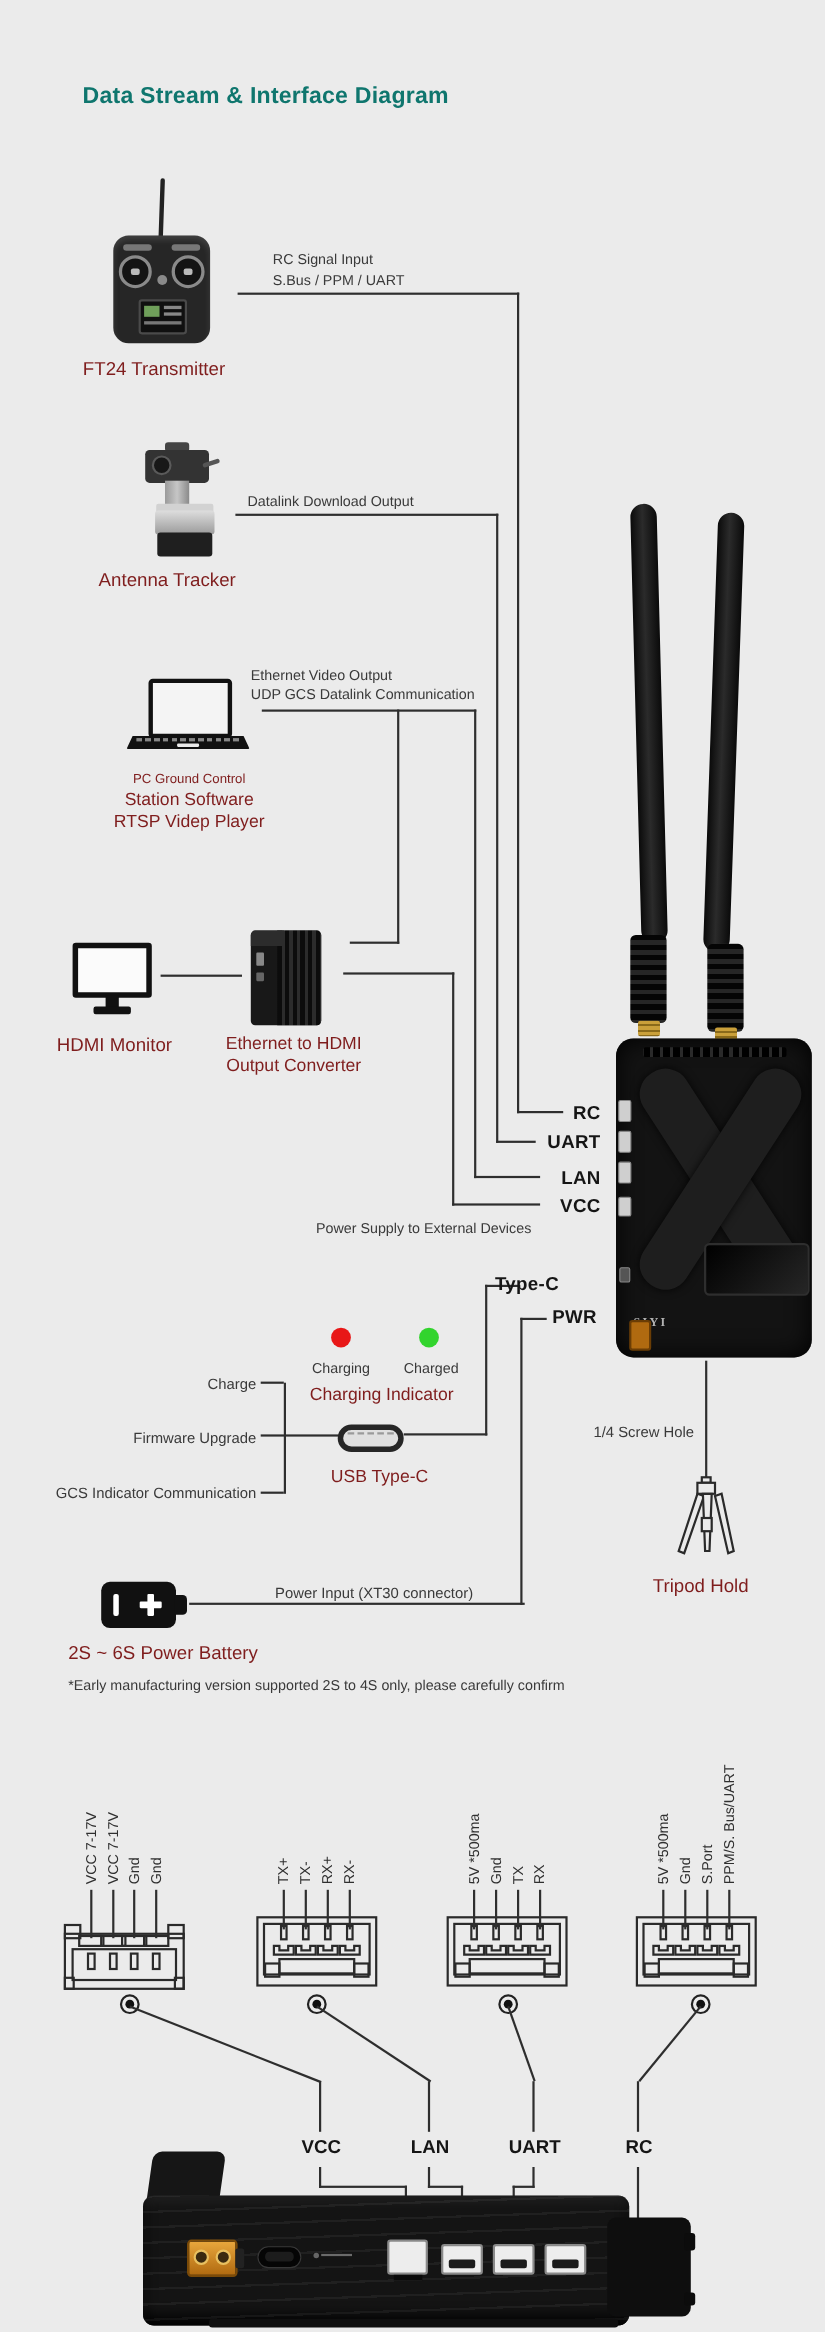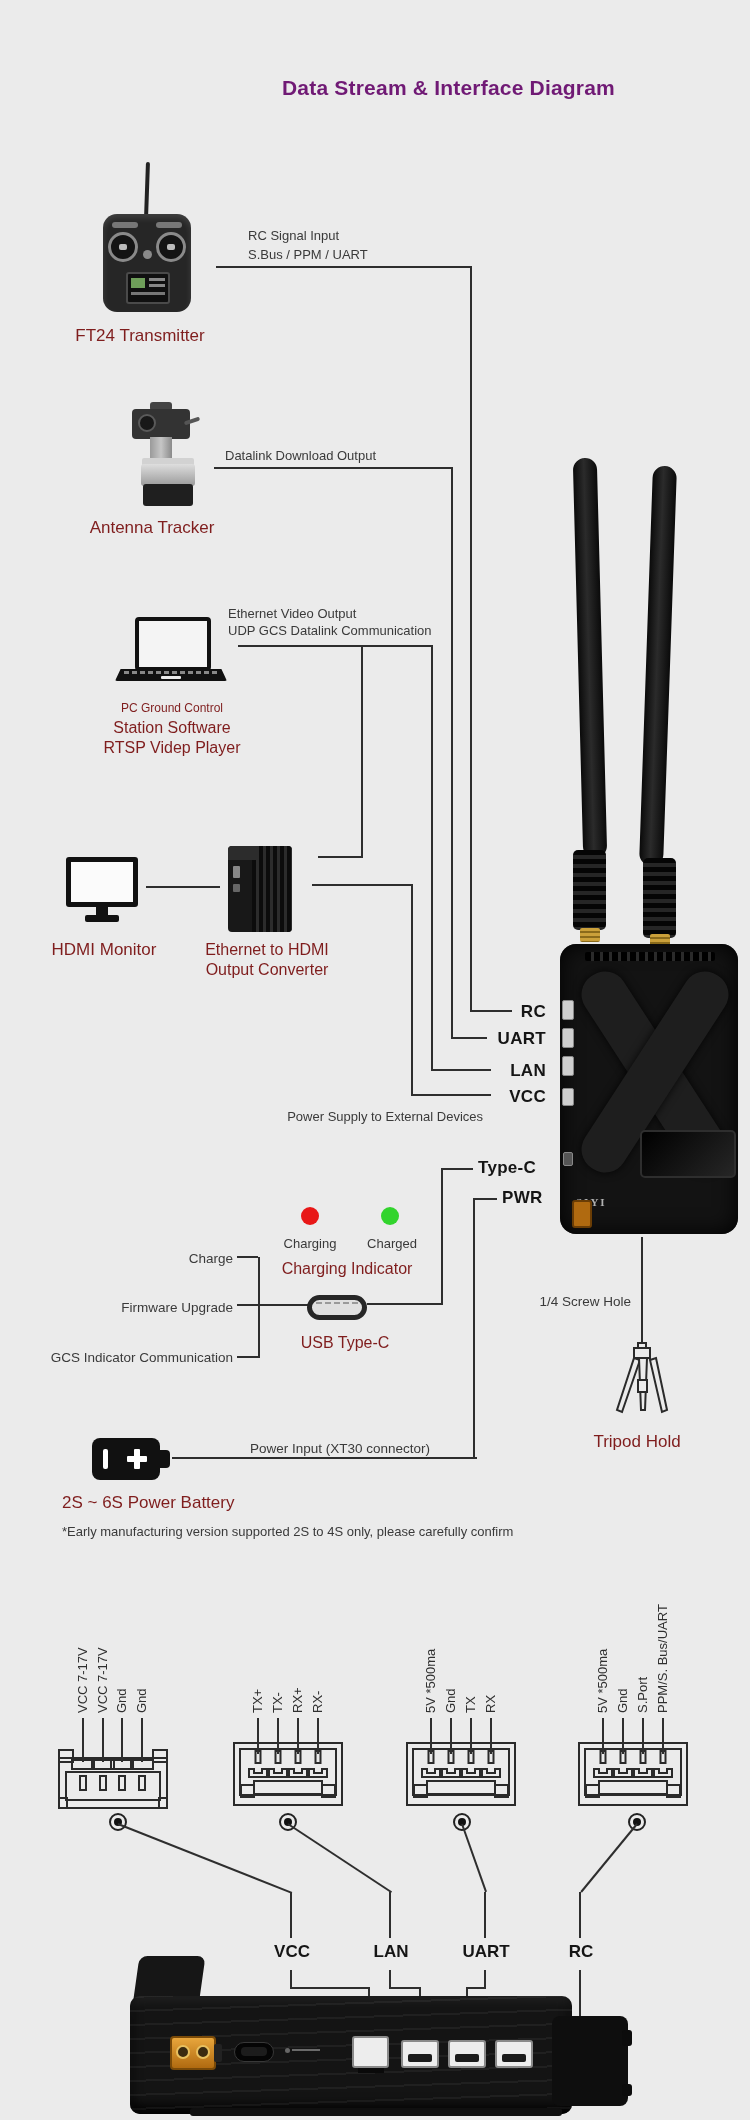--- a/index.html
+++ b/index.html
@@ -8,22 +8,22 @@
   .abs{position:absolute;}
   .wire{position:absolute;background:#2e2e2e;}
   .wire.h{height:2px;}
   .wire.v{width:2px;}
   .diag{position:absolute;height:2px;background:#2e2e2e;transform-origin:0 50%;}
   .lbl{position:absolute;font-size:13px;line-height:19px;color:#3a3a3a;}
   .cap{position:absolute;font-size:17px;line-height:20px;color:#7f1d1d;}
   .portlbl{position:absolute;font-size:17px;font-weight:700;color:#151515;letter-spacing:.3px;}
   .right{text-align:right;}
   .center{text-align:center;}
-  .title{position:absolute;left:75px;top:76px;width:540px;text-align:right;
-         font-size:21px;font-weight:700;color:#701a75;letter-spacing:.2px;}
+  .title{position:absolute;left:75px;top:76px;width:540px;text-align:left;
+         font-size:21px;font-weight:700;color:#0f766e;letter-spacing:.2px;}
   .pinlabel{position:absolute;font-size:13px;line-height:16px;color:#2f2f2f;white-space:nowrap;
             transform-origin:0 0;transform:rotate(-90deg);}
   .pinstem{position:absolute;width:2px;background:#2e2e2e;}
   .donut{position:absolute;width:18px;height:18px;border:2px solid #222;border-radius:50%;box-sizing:border-box;}
   .donut i{position:absolute;left:3px;top:3px;width:8px;height:8px;background:#111;border-radius:50%;}
   .botlbl{position:absolute;width:90px;text-align:center;font-size:17px;font-weight:700;color:#151515;}
   svg{position:absolute;overflow:visible;}
   .slot{position:absolute;background:#cfcfcf;border:1px solid #888;border-radius:2px;}
 </style>
 </head>
@@ -116,21 +116,21 @@
   <div class="wire h" style="left:411px;top:1094px;width:80px;"></div>
 
   <div class="portlbl right" style="left:446px;top:1002px;width:100px;">RC</div>
   <div class="portlbl right" style="left:446px;top:1029px;width:100px;">UART</div>
   <div class="portlbl right" style="left:446px;top:1061px;width:100px;">LAN</div>
   <div class="portlbl right" style="left:446px;top:1087px;width:100px;">VCC</div>
   <div class="lbl right" style="left:200px;top:1107px;width:283px;">Power Supply to External Devices</div>
 
   <div class="wire h" style="left:441px;top:1168px;width:32px;"></div>
   <div class="wire v" style="left:441px;top:1168px;height:137px;"></div>
-  <div class="portlbl" style="left:478px;top:1158px;">Type-C</div>
+  <div class="portlbl" style="left:450px;top:1158px;">Type-C</div>
   <div class="wire h" style="left:473px;top:1198px;width:24px;"></div>
   <div class="wire v" style="left:473px;top:1198px;height:261px;"></div>
   <div class="portlbl" style="left:502px;top:1188px;">PWR</div>
 
   <div class="abs" style="left: 301px; top: 1207px; width: 18px; height: 18px; border-radius: 50%; background: rgb(232, 23, 23);"></div>
   <div class="abs" style="left: 381px; top: 1207px; width: 18px; height: 18px; border-radius: 50%; background: rgb(50, 212, 45);"></div>
   <div class="lbl center" style="left:270px;top:1234px;width:80px;">Charging</div>
   <div class="lbl center" style="left:352px;top:1234px;width:80px;">Charged</div>
   <div class="cap center" style="left:257px;top:1259px;width:180px;font-size:16px;">Charging Indicator</div>
 

